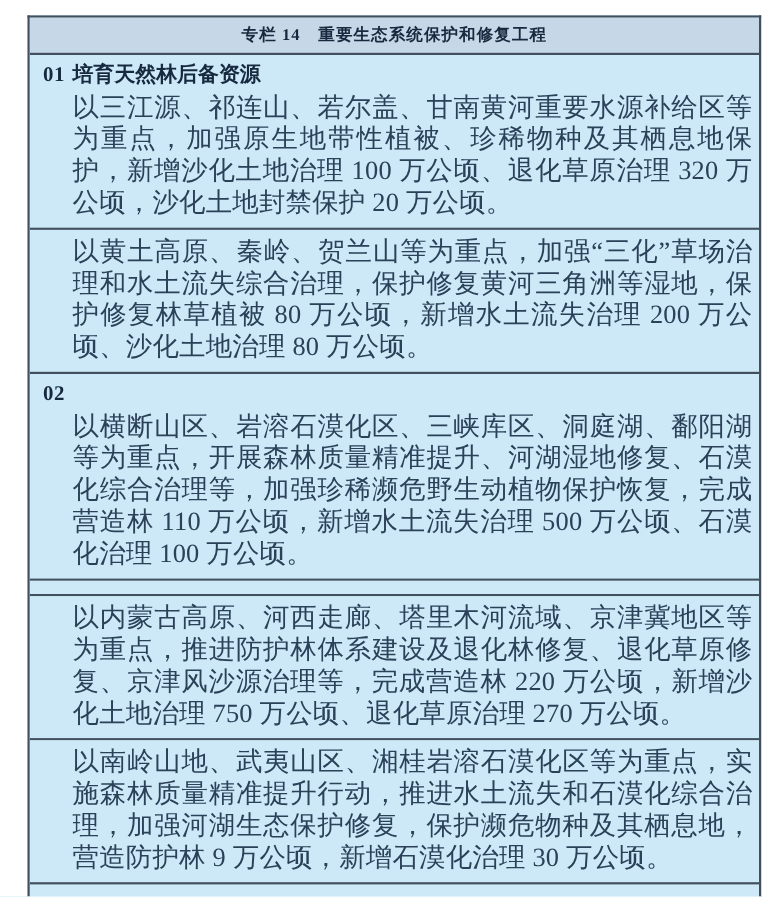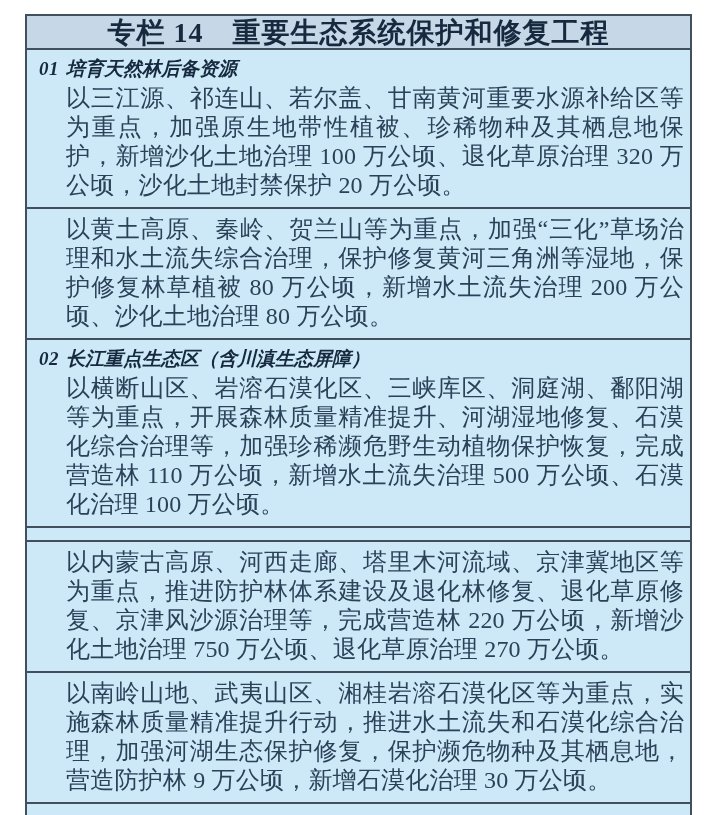--- a/index.html
+++ b/index.html
@@ -17,39 +17,38 @@
   .panel{
     position:absolute;left:25px;top:14px;width:667px;height:801px;
     border:2px solid var(--border);border-bottom:none;box-sizing:border-box;
     overflow:hidden;background:var(--row-bg);
   }
   .panel-header{
     background:var(--header-bg);
     border-bottom:2px solid var(--border);
     text-align:center;
     font-weight:bold;
-    font-size:28px;
+    font-size:15px;
     line-height:23px;
     padding:5px 0 4px 0;
     color:var(--heading-text);
     letter-spacing:1px;
   }
   .section{
     background:var(--row-bg);
     border-bottom:2px solid var(--border);
     padding:5px 6px 7px 12px;
     box-sizing:border-box;
   }
   .sec-head{
     font-weight:bold;
     font-size:19px;
     line-height:28px;
     color:var(--heading-text);
     display:flex;
-    font-style:italic;
   }
   .sec-num{
     width:27px;
     flex:0 0 27px;
     letter-spacing:0.5px;
   }
   .sec-body{
     margin:1px 0 0 0;
     padding-left:27px;
     font-size:24px;
@@ -74,21 +73,20 @@
     <p class="sec-body">以三江源、祁连山、若尔盖、甘南黄河重要水源补给区等为重点，加强原生地带性植被、珍稀物种及其栖息地保护，新增沙化土地治理 100 万公顷、退化草原治理 320 万公顷，沙化土地封禁保护 20 万公顷。</p>
   </div>
 
   <div class="section">
     <p class="sec-body">以黄土高原、秦岭、贺兰山等为重点，加强“三化”草场治理和水土流失综合治理，保护修复黄河三角洲等湿地，保护修复林草植被 80 万公顷，新增水土流失治理 200 万公顷、沙化土地治理 80 万公顷。</p>
   </div>
 
   <div class="section">
     <div class="sec-head">
       <span class="sec-num">02</span>
-      <span class="sec-title">长江重点生态区（含川滇生态屏障）</span>
     </div>
     <p class="sec-body">以横断山区、岩溶石漠化区、三峡库区、洞庭湖、鄱阳湖等为重点，开展森林质量精准提升、河湖湿地修复、石漠化综合治理等，加强珍稀濒危野生动植物保护恢复，完成营造林 110 万公顷，新增水土流失治理 500 万公顷、石漠化治理 100 万公顷。</p>
   </div>
 
   <div class="section">
   </div>
 
   <div class="section">
     <p class="sec-body">以内蒙古高原、河西走廊、塔里木河流域、京津冀地区等为重点，推进防护林体系建设及退化林修复、退化草原修复、京津风沙源治理等，完成营造林 220 万公顷，新增沙化土地治理 750 万公顷、退化草原治理 270 万公顷。</p>
   </div>

